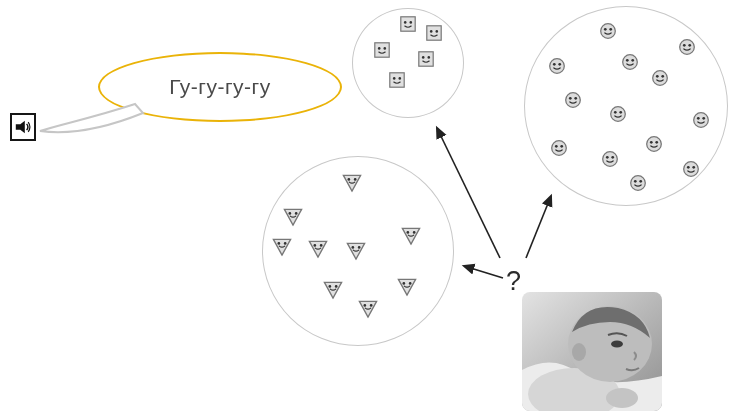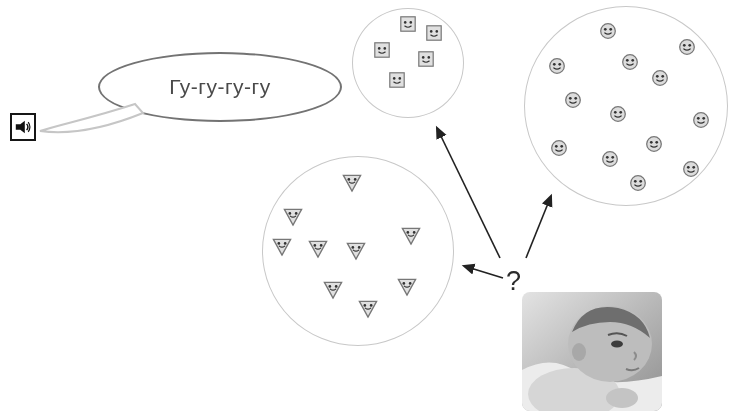--- a/index.html
+++ b/index.html
@@ -9,21 +9,21 @@
   }
   
   .speaker-box{
     position:absolute;left:10px;top:113px;width:26px;height:28px;
     border:2px solid #161616;background:#fff;display:flex;align-items:center;justify-content:center;
     box-sizing:border-box;cursor:pointer;
   }
   
   .bubble{
     position:absolute;left:98px;top:52px;width:244px;height:70px;
-    border:2px solid #737373;border-radius:50%;background:#fff;
+    border:2px solid #eab308;border-radius:50%;background:#fff;
     display:flex;align-items:center;justify-content:center;box-sizing:border-box;
   }
   .bubble-text{font-size:21px;color:#4a4a4a;letter-spacing:.5px;}
   
   .group-circle{
     position:absolute;border:1.5px solid #c8c8c8;border-radius:50%;background:#fff;box-sizing:border-box;
   }
   #group-squares{left:352px;top:8px;width:112px;height:110px;}
   #group-circles{left:524px;top:6px;width:204px;height:200px;}
   #group-triangles{left:262px;top:156px;width:192px;height:190px;}

